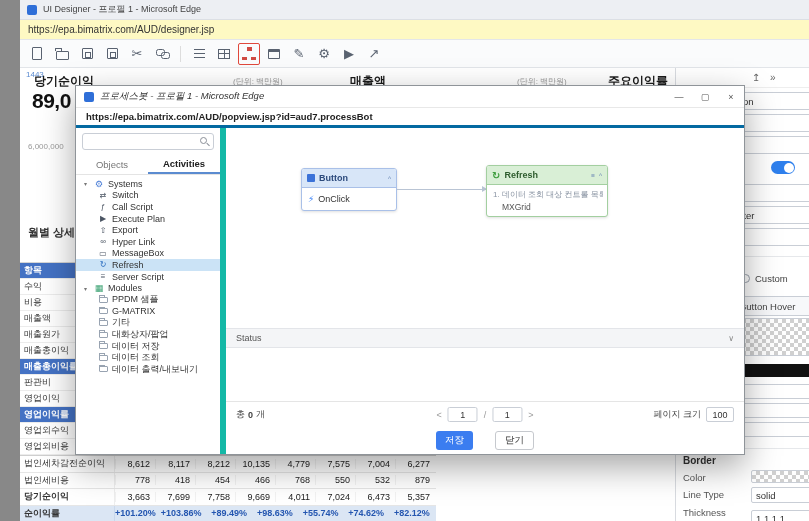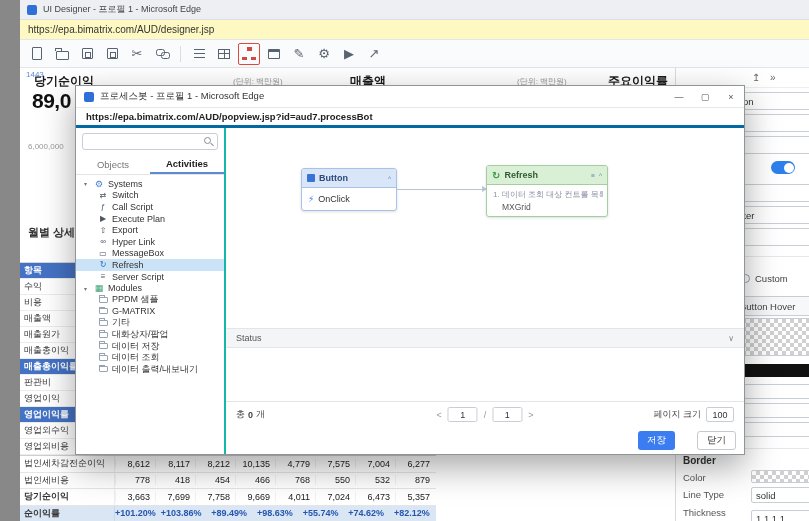--- a/index.html
+++ b/index.html
@@ -97,28 +97,28 @@
   .pp-black { position: absolute; left: 45px; width: 90px; height: 13px; background: #111; border-radius: 1px; }
   .scrollbar { position: absolute; right: 0; top: 68px; width: 7px; bottom: 0; background: #f1f1f1; }
   .scroll-thumb { position: absolute; left: 1px; right: 1px; top: 20px; height: 64px; background: #bdbdbd; border-radius: 3px; }
 
   
   .popup { position: absolute; left: 55px; top: 85px; width: 670px; height: 370px; background: #fff;
     border: 1px solid #8f9499; box-shadow: 0 12px 32px rgba(0,0,0,.35); z-index: 10;
     display: flex; flex-direction: column; }
   .pu-title { height: 22px; background: #fff; border-bottom: 1px solid #e8e8e8; display: flex;
     align-items: center; gap: 6px; padding-left: 8px; flex: none; }
-  .pu-title .t { font-size: 9.5px; color: #333; white-space: nowrap; }
+  .pu-title .t { font-size: 9.5px; color: #333; white-space: nowrap; font-style: italic; }
   .pu-btns { margin-left: auto; display: flex; }
   .pu-btn { width: 26px; height: 21px; display: flex; align-items: center; justify-content: center;
     font-size: 9px; color: #555; }
   .pu-url { height: 20px; border-bottom: 3px solid #0369a1; display: flex; align-items: center;
     padding-left: 10px; font-size: 9.5px; font-weight: bold; color: #222; flex: none; }
   .pu-body { flex: 1; display: flex; min-height: 0; }
-  .pu-side { width: 150px; border-right: 2px solid #14b8a6; display: flex; flex-direction: column; flex: none; }
+  .pu-side { width: 150px; border-right: 6px solid #14b8a6; display: flex; flex-direction: column; flex: none; }
   .pu-search { margin: 5px 6px 2px; height: 17px; border: 1px solid #c9ced6; border-radius: 3px; position: relative; }
   .pu-search input { width: 100%; height: 100%; border: none; outline: none; background: transparent;
     font-size: 9px; padding: 0 16px 0 5px; font-family: inherit; }
   .mag { position: absolute; right: 6px; top: 3px; width: 7px; height: 7px; border: 1.3px solid #8a8f98; border-radius: 50%; }
   .mag::after { content:""; position: absolute; left: 5px; top: 6px; width: 4px; height: 1.3px;
     background: #8a8f98; transform: rotate(45deg); }
   .pu-tabs { display: flex; height: 21px; border-bottom: 1px solid #e4e4e4; margin-top: 2px; flex: none; }
   .pu-tab { flex: 1; display: flex; align-items: center; justify-content: center; font-size: 9.5px; color: #777; }
   .pu-tab.active { color: #222; font-weight: bold; border-bottom: 2px solid #5b8bd0; }
   .tree { flex: 1; overflow: hidden; padding-top: 3px; }
@@ -162,21 +162,21 @@
     padding: 0 10px; font-size: 9px; color: #444; position: relative; flex: none; }
   .total { display: flex; gap: 3px; align-items: center; }
   .total b { font-weight: bold; }
   .pager { position: absolute; left: 50%; transform: translateX(-50%); display: flex; align-items: center;
     gap: 6px; color: #999; font-size: 9px; }
   .pg-box { width: 30px; height: 15px; border: 1px solid #c9ced6; border-radius: 2px; text-align: center;
     font-size: 9px; color: #333; padding: 0; font-family: inherit; }
   .psize { margin-left: auto; display: flex; align-items: center; gap: 5px; }
   .ps-box { width: 28px; height: 15px; border: 1px solid #c9ced6; border-radius: 2px; text-align: center;
     font-size: 9px; color: #333; padding: 0; font-family: inherit; }
-  .pu-actions { height: 27px; display: flex; align-items: center; justify-content: flex-end; gap: 22px;
+  .pu-actions { height: 27px; display: flex; align-items: center; justify-content: center; gap: 22px;
     padding: 0 8px; flex: none; }
   .btn-save { min-width: 36px; height: 19px; background: #3b7df0; color: #fff; border: none; border-radius: 3px;
     font-size: 9.5px; padding: 0 9px; font-family: inherit; }
   .btn-close { min-width: 36px; height: 19px; background: #fff; color: #333; border: 1px solid #c6c9ce;
     border-radius: 3px; font-size: 9.5px; padding: 0 9px; font-family: inherit; }
 </style>
 </head>
 <body>
 
 <div class="screen">

